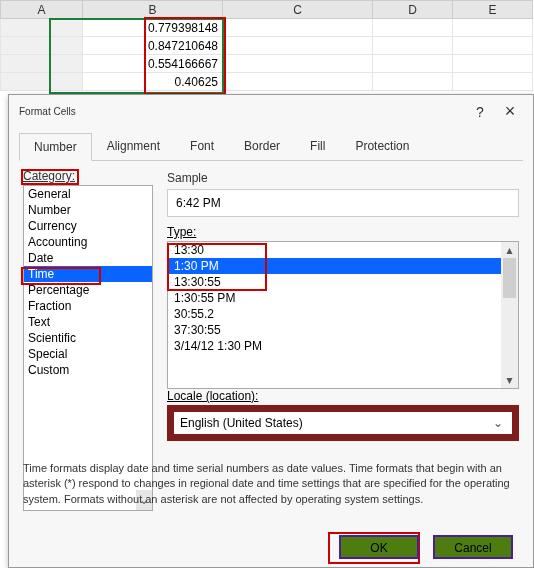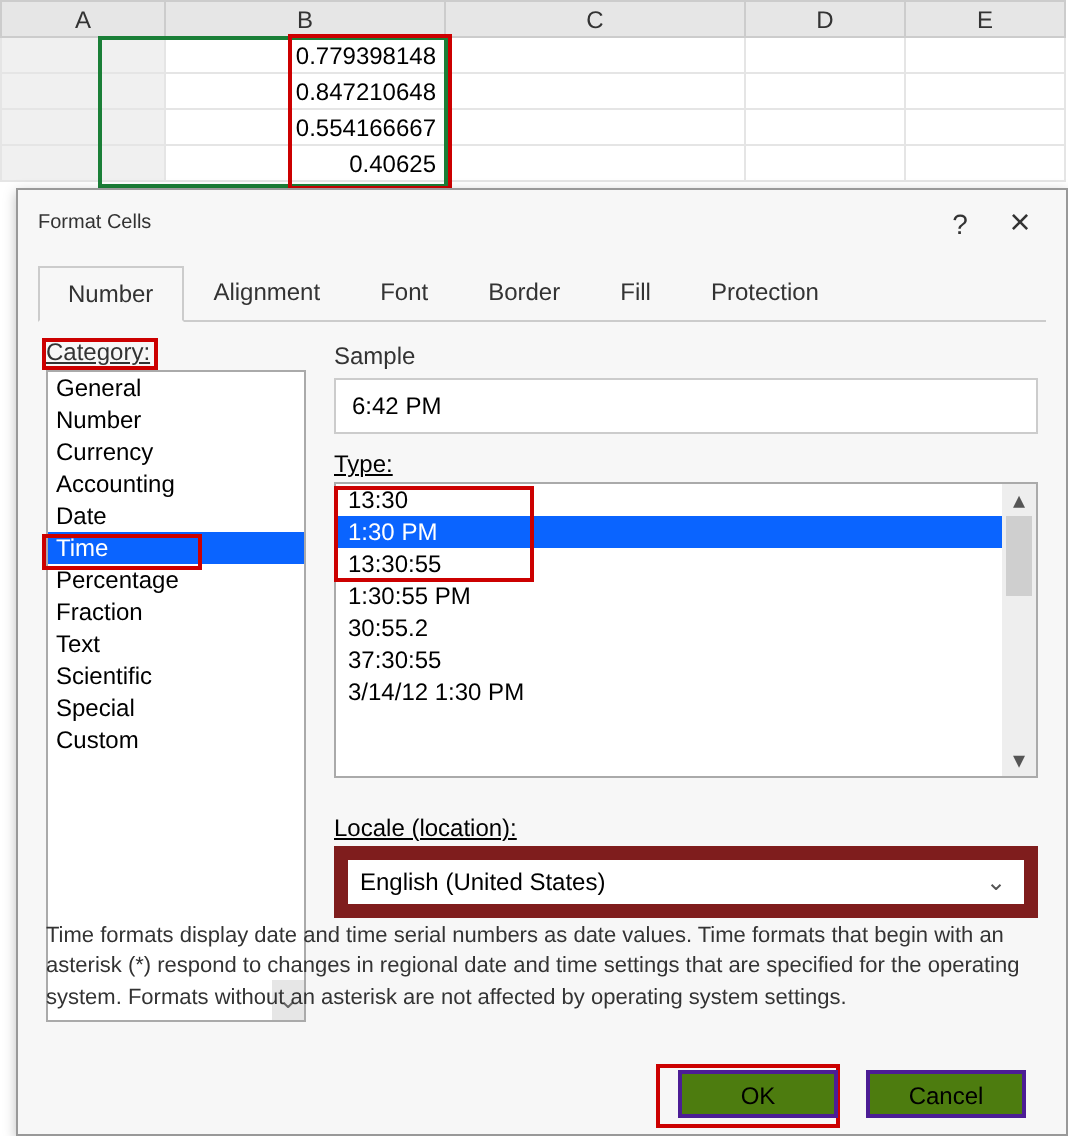--- a/index.html
+++ b/index.html
@@ -41,21 +41,21 @@
   .typelabel { text-decoration: underline; margin-bottom: 2px; }
   .typebox { border: 1px solid #aaa; background: #fff; height: 148px; display: flex; }
   .typelist { flex: 1; overflow: hidden; }
   .typelist .row { padding: 1px 6px; cursor: default; }
   .typelist .row.sel { background: #0a64ff; color: #fff; }
   .typescroll { width: 17px; background: #eee; display: flex; flex-direction: column; }
   .typescroll .ar { height: 16px; text-align: center; line-height: 16px; color: #555; }
   .typescroll .thumb { flex:0 0 40px; background: #cfcfcf; margin:0 2px; }
   .typescroll .track { flex:1; }
   
-  .loclabel { text-decoration: underline; margin-top: 18px; margin-bottom: 2px; }
+  .loclabel { text-decoration: underline; margin-top: 0; margin-bottom: 2px; }
   .locbox { border: 7px solid #7f1d1d; background: #fff; padding: 4px 6px; display: flex; align-items: center; }
   .locbox .arrow { width: 16px; text-align: center; color: #555; }
   
   .infotext { position: absolute; left: 14px; right: 14px; top: 366px; font-size: 11px; color: #333; line-height: 1.4; }
   
   .buttons { position: absolute; right: 20px; bottom: 8px; display: flex; gap: 14px; }
   .btn { width: 80px; height: 24px; background: #4d7c0f; border: 2px solid #4c1d95; text-align: center; line-height: 22px; cursor: default; }
 </style>
 </head>
 <body>

